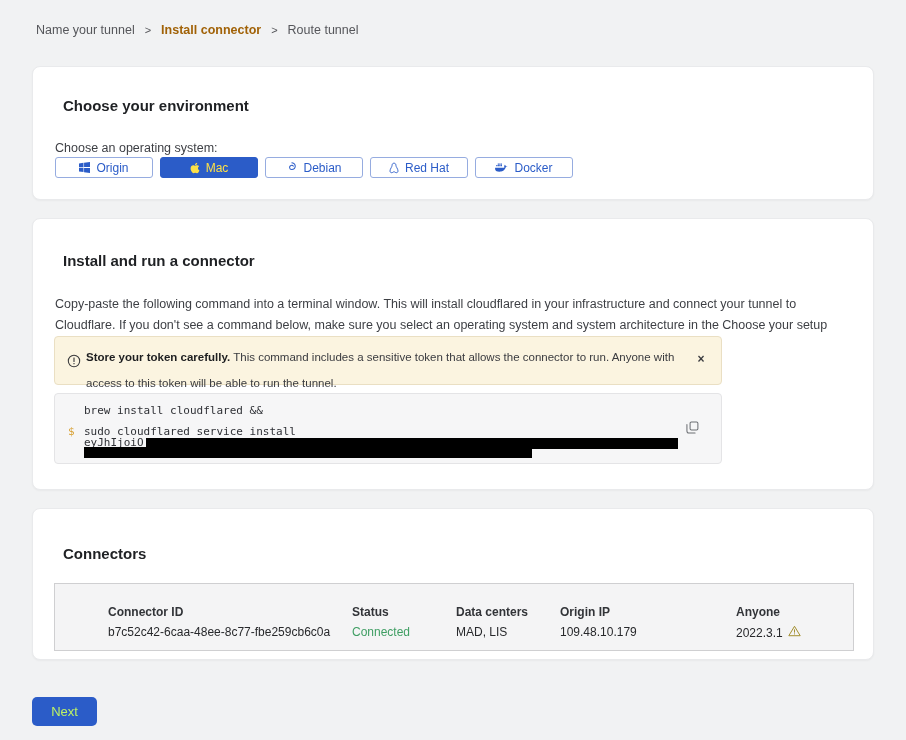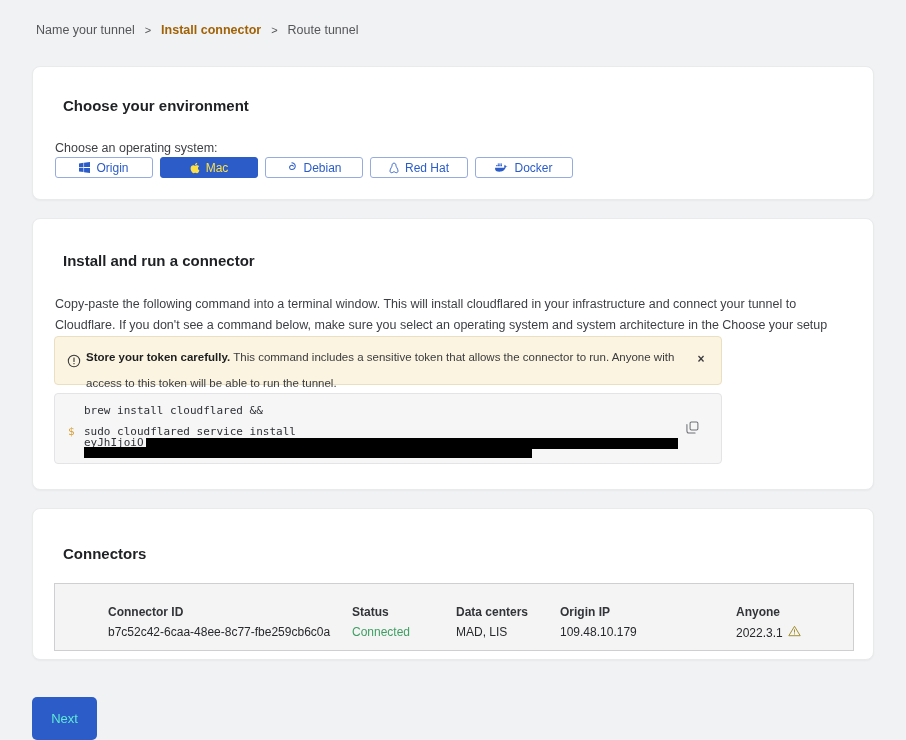--- a/index.html
+++ b/index.html
@@ -50,21 +50,21 @@
   
   .table-box { position:absolute; left:21px; top:74px; width:800px; height:68px; background:#f4f4f5; border:1px solid #cfcfd1; }
   .tcell { position:absolute; font-size:12px; white-space:nowrap; }
   .th { top:21px; font-weight:bold; color:#323438; }
   .td { top:41px; color:#27282b; }
   .col-id { left:53px; } .col-status { left:297px; } .col-dc { left:401px; } .col-ip { left:505px; } .col-ver { left:681px; }
   .status-connected { color:#3f9e63; }
   .version-cell { display:flex; align-items:center; gap:5px; }
 
   
-  .next-btn { position:absolute; left:32px; top:697px; width:65px; height:43px; background:#2b5cc8; color:#5eead4; border:none; border-radius:5px;
+  .next-btn { position:absolute; left:32px; top:697px; width:65px; height:29px; background:#2b5cc8; color:#bef264; border:none; border-radius:5px;
               font-family:"Liberation Sans", sans-serif; font-size:13px; cursor:pointer; }
 </style>
 </head>
 <body>
 
 <div class="page">
 
   <nav class="breadcrumb">
     <span class="crumb">Name your tunnel</span>
     <span class="crumb-sep">&gt;</span>

